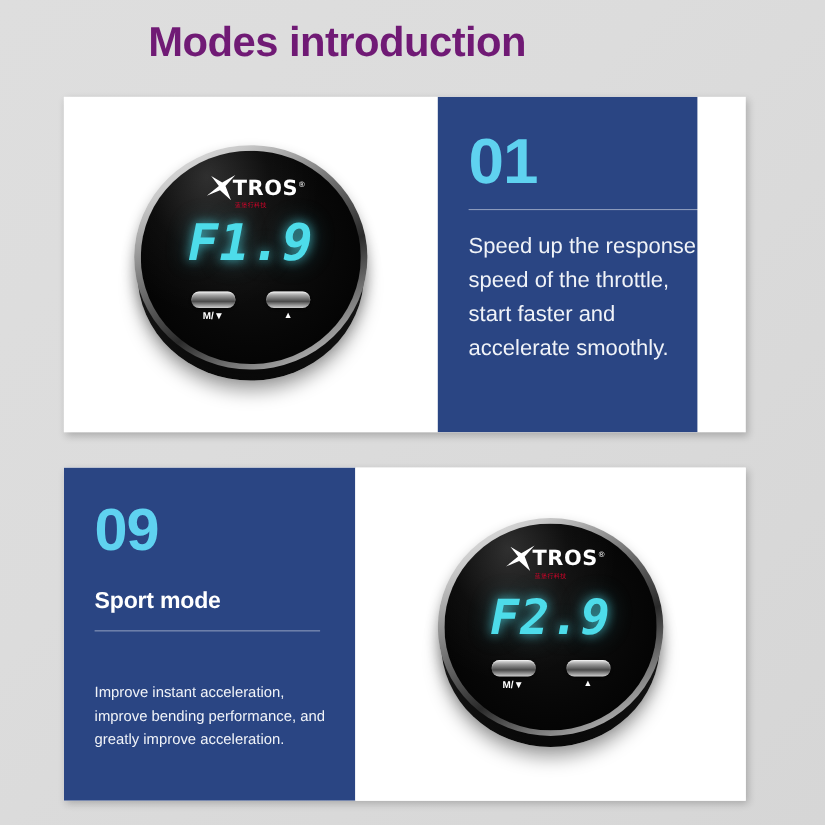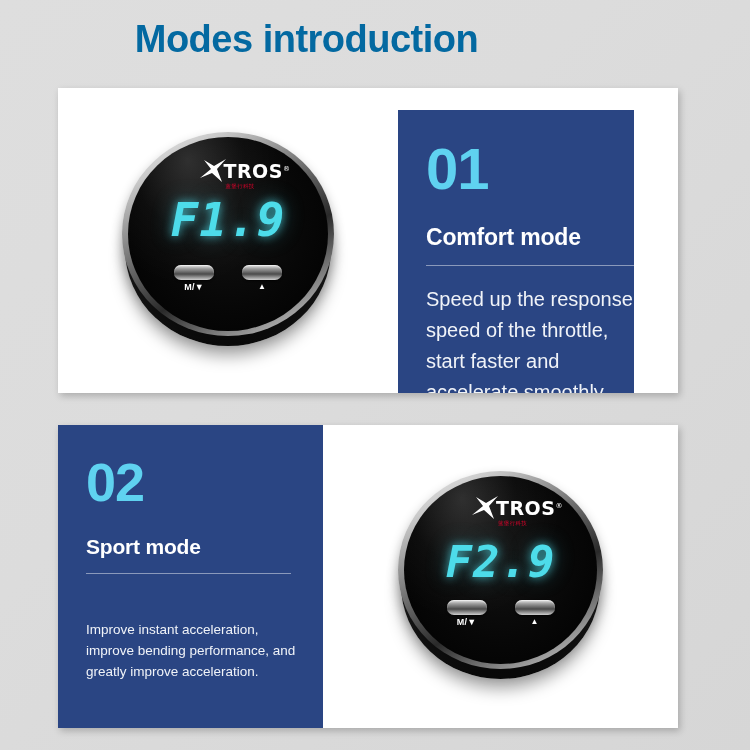--- a/index.html
+++ b/index.html
@@ -18,21 +18,21 @@
 
   
   .page-title {
     position: absolute;
     top: 18px;
     left: 0;
     width: 613px;
     text-align: center;
     font-size: 38px;
     font-weight: 700;
-    color: #0369a1;
+    color: #701a75;
     letter-spacing: -0.5px;
   }
 
   
   .card {
     position: absolute;
     background: #ffffff;
     box-shadow: 2px 3px 7px rgba(0,0,0,0.22);
     display: flex;
     overflow: hidden;
@@ -47,21 +47,21 @@
     align-items: center;
     justify-content: center;
   }
   .panel-blue {
     position: relative;
     background: #2a4583;
     padding: 30px 28px 0 28px;
   }
 
   .card-1 .panel-white { width: 340px; }
-  .card-1 .panel-blue  { width: 236px; margin-top: 22px; }
+  .card-1 .panel-blue  { width: 236px; }
   .card-2 .panel-blue  { width: 265px; }
   .card-2 .panel-white { width: 355px; }
 
   
   .step-num {
     color: #5fd2f0;
     font-size: 58px;
     font-weight: 700;
     line-height: 1;
     letter-spacing: -1px;
@@ -140,21 +140,21 @@
       radial-gradient(ellipse at 30% 12%, rgba(255,255,255,0.16) 0%, rgba(255,255,255,0.03) 28%, rgba(0,0,0,0) 52%),
       radial-gradient(ellipse at 50% 45%, #121212 0%, #070707 55%, #000000 100%);
     overflow: hidden;
   }
   .card-2 .device-face { width: 193px; height: 188px; }
 
   
   .logo {
     position: absolute;
     top: 22px;
-    left: 16px;
+    left: 4px;
     width: 100%;
     display: flex;
     align-items: flex-start;
     justify-content: center;
     height: 30px;
     text-align: right;
   }
   .card-2 .logo { top: 20px; }
 
   .logo-star {
@@ -283,31 +283,30 @@
             </div>
           </div>
 
         </div>
       </div>
     </div>
   </div>
 
   <div class="panel-blue">
     <div class="step-num">01</div>
-    <div class="mode-title">Comfort mode</div>
     <div class="divider"></div>
     <div class="mode-desc">Speed up the response speed of the throttle, start faster and accelerate smoothly.</div>
   </div>
 
 </div>
 
 <div class="card card-2">
 
   <div class="panel-blue">
-    <div class="step-num">02</div>
+    <div class="step-num">09</div>
     <div class="mode-title">Sport mode</div>
     <div class="divider"></div>
     <div class="mode-desc">Improve instant acceleration, improve bending performance, and greatly improve acceleration.</div>
   </div>
 
   <div class="panel-white">
     <div class="device-wrap">
       <div class="device-base"></div>
       <div class="device-rim">
         <div class="device-face">

